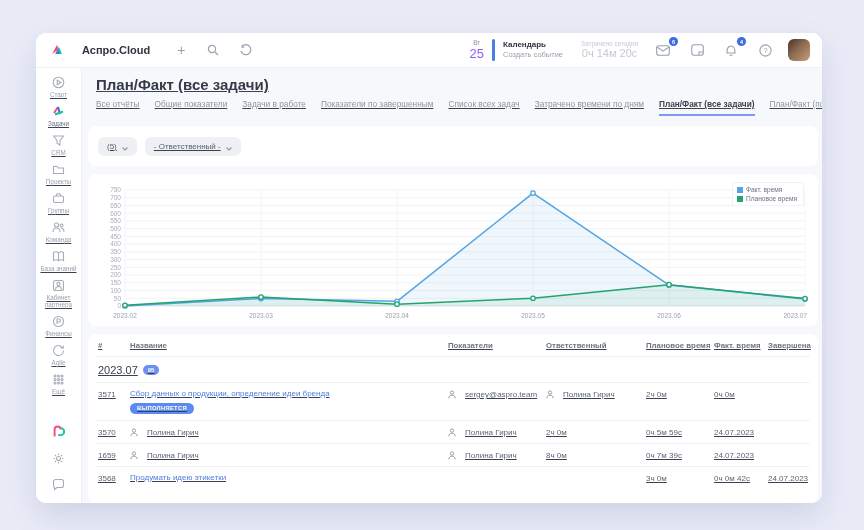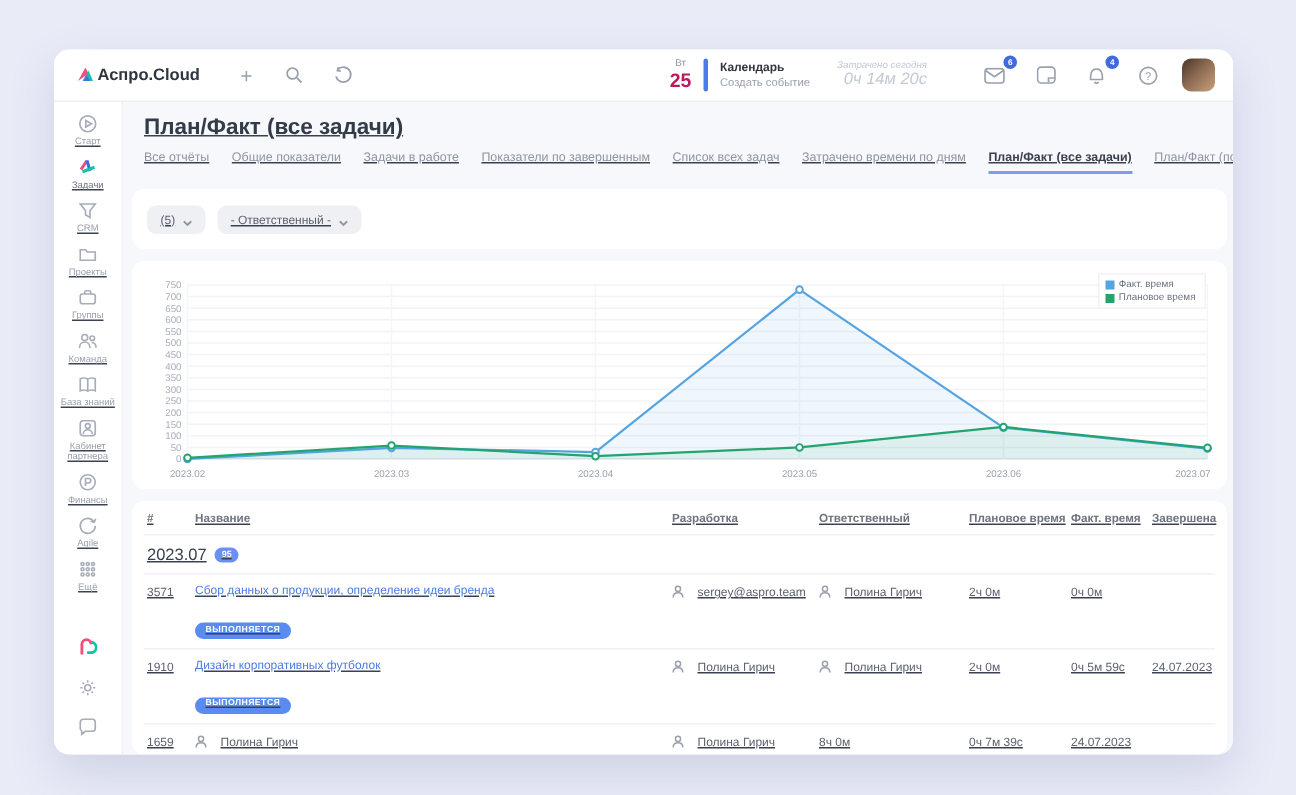--- a/index.html
+++ b/index.html
@@ -15,34 +15,34 @@
     position:absolute; left:36px; top:33px; width:786px; height:470px;
     background:#fff; border-radius:10px;
     box-shadow:0 12px 30px rgba(90,100,150,.18);
     display:flex; flex-direction:column; overflow:hidden;
   }
   
   .topbar {
     height:35px; flex:0 0 35px; display:flex; align-items:center;
     padding:0 12px 0 14px; border-bottom:1px solid #eef0f4; background:#fff;
   }
-  .logo-wrap { display:flex; align-items:center; gap:1px; }
+  .logo-wrap { display:flex; align-items:center; gap:18px; }
   .logo-text { font-size:11px; font-weight:bold; color:#2f3440; }
   .tb-icon { color:#99a1ae; display:flex; align-items:center; justify-content:center; width:18px; height:18px; cursor:pointer; }
   .tb-plus { font-size:14px; margin-left:22px; }
   .tb-gap { margin-left:14px; }
   .tb-right { margin-left:auto; display:flex; align-items:center; }
   .date-stack { text-align:center; line-height:1; margin-right:8px; }
   .date-wd { font-size:6.5px; color:#8d95a3; }
-  .date-day { font-size:13px; font-weight:bold; color:#be185d; }
+  .date-day { font-size:13px; font-weight:normal; color:#8b5cf6; }
   .blue-bar { width:3px; height:22px; border-radius:2px; background:#4a7de8; margin-right:8px; }
   .cal-stack { line-height:1.25; margin-right:18px; }
   .cal-title { font-size:8px; font-weight:bold; color:#2f3440; }
   .cal-sub { font-size:7.5px; color:#9aa1ad;text-align:center; }
-  .time-stack { line-height:1.2; margin-right:36px; text-align:right;font-style:italic; }
+  .time-stack { line-height:1.2; margin-right:16px; text-align:center; }
   .time-label { font-size:6.5px; color:#c3c9d4; }
   .time-value { font-size:11px; color:#c3c9d4; }
   .tb-ico-group { display:flex; align-items:center; gap:16px; margin-right:14px; }
   .badge-anchor { position:relative; }
   .tb-badge {
     position:absolute; top:-4px; right:-6px; min-width:9px; height:9px; padding:0 2px;
     background:#3f6ae0; color:#fff; font-size:5.5px; font-weight:bold;
     border-radius:5px; display:flex; align-items:center; justify-content:center;
   }
   .avatar { width:22px; height:22px; border-radius:6px;
@@ -87,21 +87,21 @@
   .tgrid { display:grid; grid-template-columns:32px 318px 98px 100px 68px 54px 1fr; align-items:start; }
   .thead { padding:7px 0 6px 2px; border-bottom:1px solid #eef0f3; }
   .th { font-size:7.8px; color:#6d7480; font-weight:bold; }
   .group-row { display:flex; align-items:center; gap:5px; padding:7px 0 6px 2px; border-bottom:1px solid #f1f2f5; }
   .group-label { font-size:11px; color:#39404e; }
   .group-badge { background:#6b8ff2; color:#fff; font-size:6px; font-weight:bold;
     border-radius:7px; padding:2px 5px; line-height:1; }
   .trow { padding:6px 0 6px 2px; border-bottom:1px solid #f1f2f5; }
   .trow:last-child { border-bottom:none; }
   .c-id { font-size:8px; color:#5c6370; padding-top:1px; }
-  .c-name { display:flex; flex-direction:column; gap:16px; align-items:flex-start; padding-right:10px; }
+  .c-name { display:flex; flex-direction:column; gap:4px; align-items:flex-start; padding-right:10px; }
   .task-link { font-size:8px; color:#4a7de0; text-decoration:none; cursor:pointer; line-height:10px; }
   .status-pill { background:#5a8bf0; color:#fff; font-size:5.8px; font-weight:bold;
     letter-spacing:.3px; border-radius:7px; padding:2.5px 7px; line-height:1; }
   .c-person { display:flex; gap:9px; font-size:8px; color:#5c6370; padding-top:1px; }
   .c-person svg { stroke:#9aa1ad; fill:none; stroke-width:1; flex:0 0 auto; }
   .c-plain { font-size:8px; color:#5c6370; padding-top:1px; }
 </style>
 </head>
 <body>
 
@@ -409,21 +409,21 @@
             <span class="legend-swatch" style="background: rgb(35, 164, 110);"></span>
             <span class="legend-label">Плановое время</span>
           </div>
         </div>
       </div>
 
       <div class="card table-card">
         <div class="tgrid thead">
           <span class="th">#</span>
           <span class="th">Название</span>
-          <span class="th">Разработка</span>
+          <span class="th">Показатели</span>
           <span class="th">Ответственный</span>
           <span class="th">Плановое время</span>
           <span class="th">Факт. время</span>
           <span class="th">Завершена</span>
         </div>
         <div class="group-row">
           <span class="group-label">2023.07</span>
           <span class="group-badge">95</span>
         </div>
 
@@ -448,25 +448,21 @@
                   <path d="M0.8 8.3 c0-2 1.4-3.1 3.2-3.1 s3.2 1.1 3.2 3.1"></path>
                 </svg>
                 <span>Полина Гирич</span>
               </span>
               <span class="c-plain">2ч 0м</span>
               <span class="c-plain">0ч 0м</span>
               <span class="c-plain"></span>
             </div>
 
             <div class="tgrid trow">
-              <span class="c-id">1910</span>
-              <span class="c-name">
-                <a class="task-link">Дизайн корпоративных футболок</a>
-                <span class="status-pill">ВЫПОЛНЯЕТСЯ</span>
-              </span>
+              <span class="c-id">3570</span>
               <span class="c-person">
                 <svg width="8" height="9" viewBox="0 0 8 9">
                   <circle cx="4" cy="2.6" r="1.7"></circle>
                   <path d="M0.8 8.3 c0-2 1.4-3.1 3.2-3.1 s3.2 1.1 3.2 3.1"></path>
                 </svg>
                 <span>Полина Гирич</span>
               </span>
               <span class="c-person">
                 <svg width="8" height="9" viewBox="0 0 8 9">
                   <circle cx="4" cy="2.6" r="1.7"></circle>

